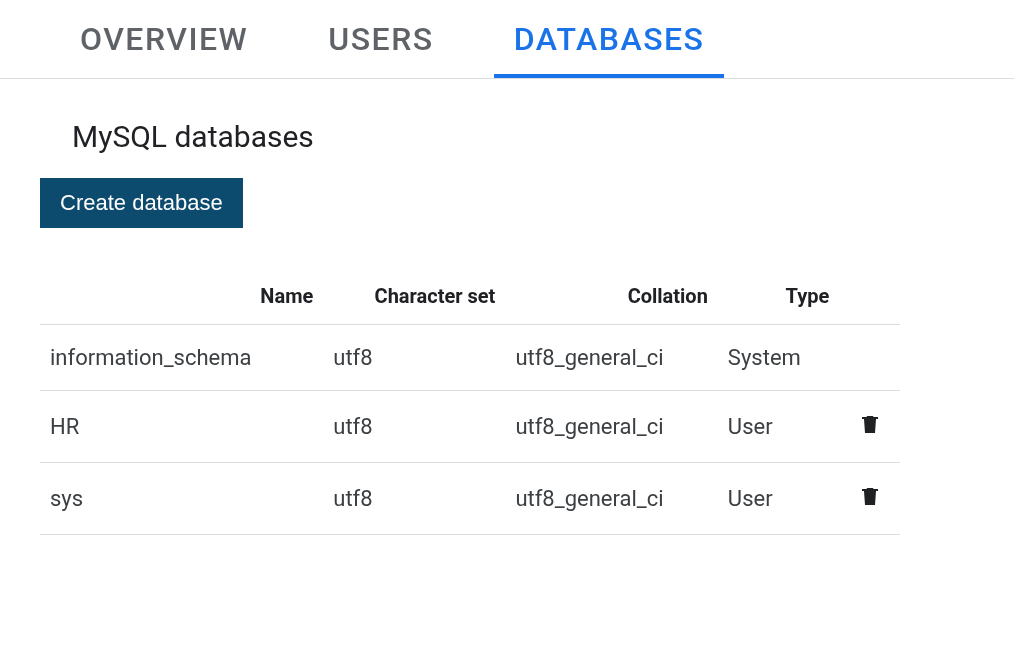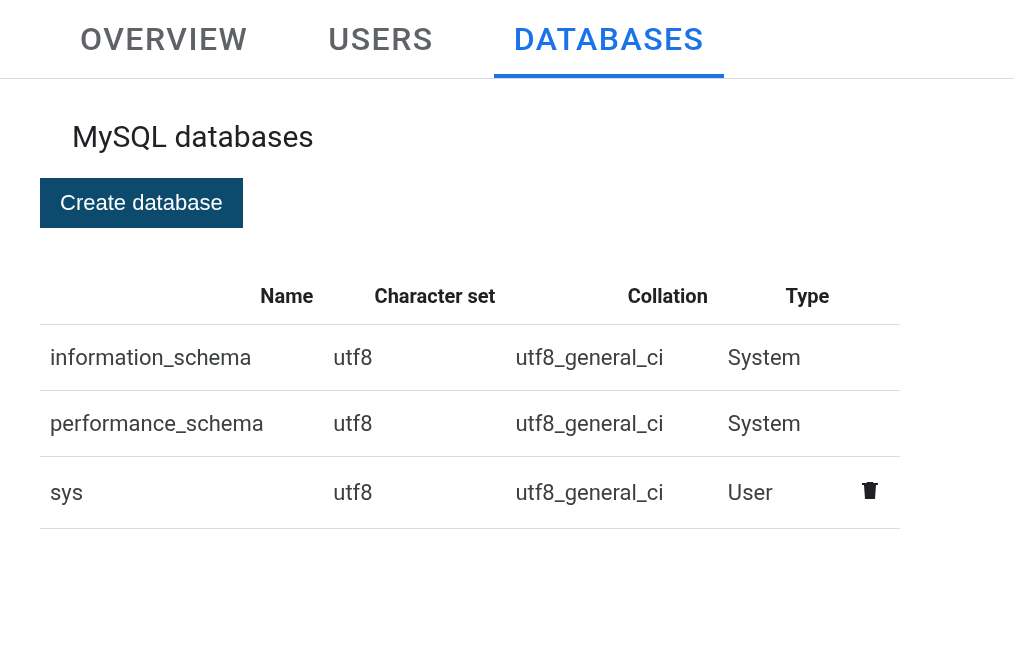--- a/index.html
+++ b/index.html
@@ -127,25 +127,29 @@
     </thead>
     <tbody id="table-body">
         <tr>
           <td class="col-name">information_schema</td>
           <td class="col-charset">utf8</td>
           <td class="col-collation">utf8_general_ci</td>
           <td class="col-type">System</td>
           <td class="col-action"></td>
         </tr>
         <tr>
-          <td class="col-name">performance_schema</td>
+          <td class="col-name">HR</td>
           <td class="col-charset">utf8</td>
           <td class="col-collation">utf8_general_ci</td>
-          <td class="col-type">System</td>
-          <td class="col-action"></td>
+          <td class="col-type">User</td>
+          <td class="col-action"><span class="trash-icon">
+              <svg viewBox="0 0 24 24">
+                <path d="M6 7h12l-1 14H7L6 7zm3-3h6l1 2H8l1-2zM4 5h16v2H4V5z"></path>
+              </svg>
+            </span></td>
         </tr>
         <tr>
           <td class="col-name">sys</td>
           <td class="col-charset">utf8</td>
           <td class="col-collation">utf8_general_ci</td>
           <td class="col-type">User</td>
           <td class="col-action"><span class="trash-icon">
               <svg viewBox="0 0 24 24">
                 <path d="M6 7h12l-1 14H7L6 7zm3-3h6l1 2H8l1-2zM4 5h16v2H4V5z"></path>
               </svg>

